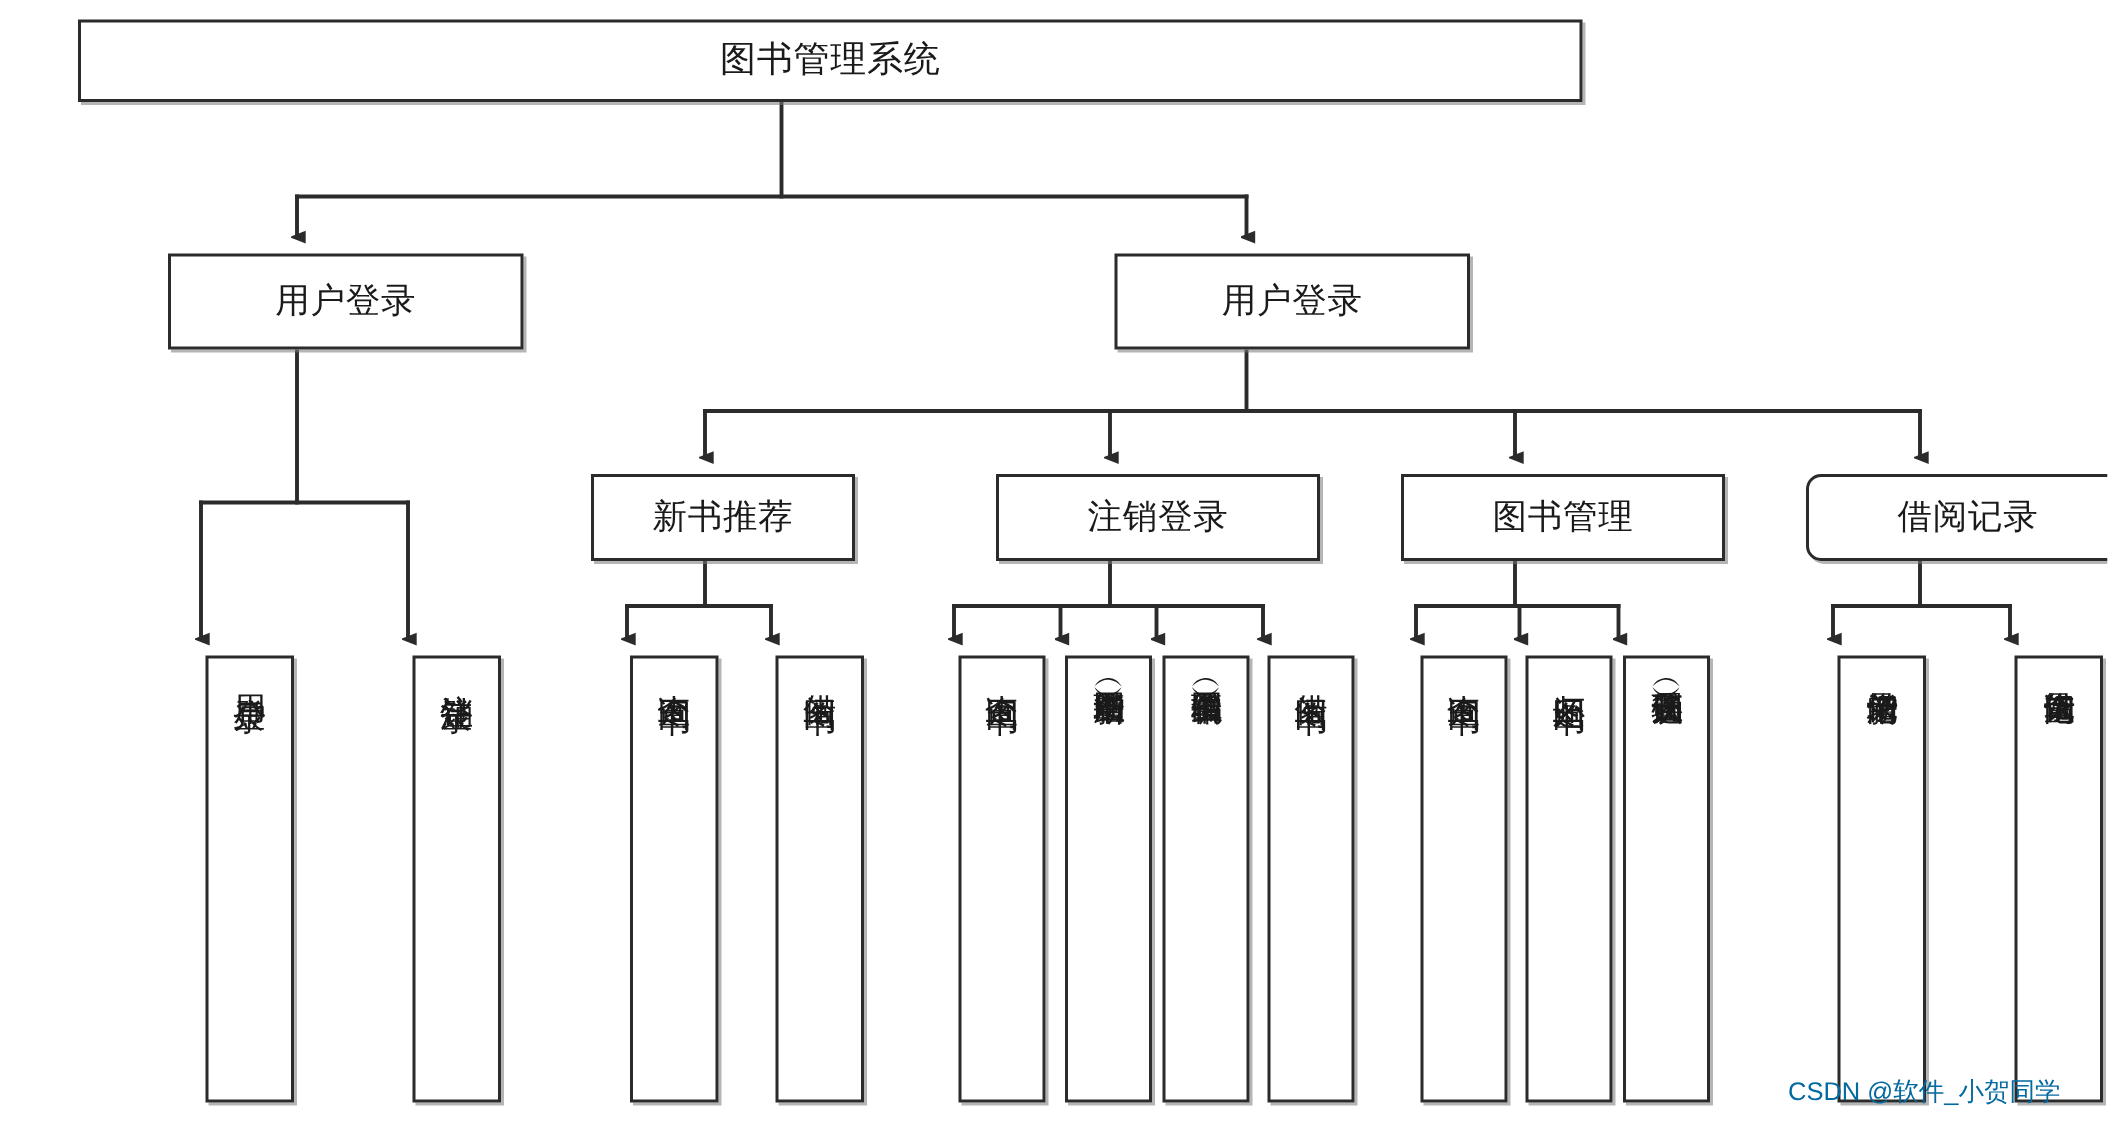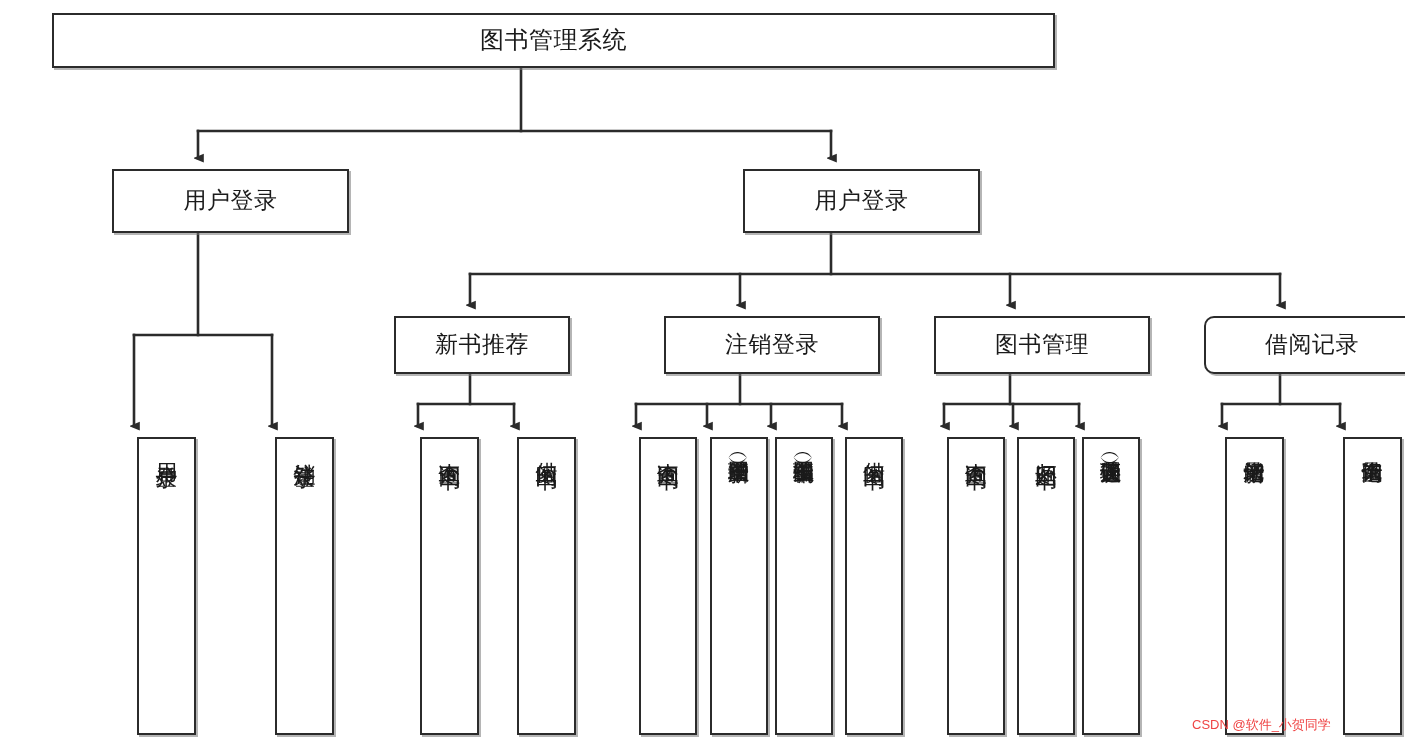--- a/index.html
+++ b/index.html
@@ -59,22 +59,22 @@
     letter-spacing: 2px;
     line-height: 1;
   }
   .node.vert.tight .label {
     font-size: 21px;
     letter-spacing: 0px;
   }
   .node.root .label { font-size: 24px; }
   .watermark {
     position: absolute;
-    font-size: 13px;
-    color: #ef4444;
+    font-size: 17px;
+    color: #0369a1;
     white-space: nowrap;
     user-select: none;
   }
 </style>
 </head>
 <body>
 
 <div id="canvas">
 
   <svg id="wires" viewBox="0 0 1405 747" xmlns="http://www.w3.org/2000/svg">

